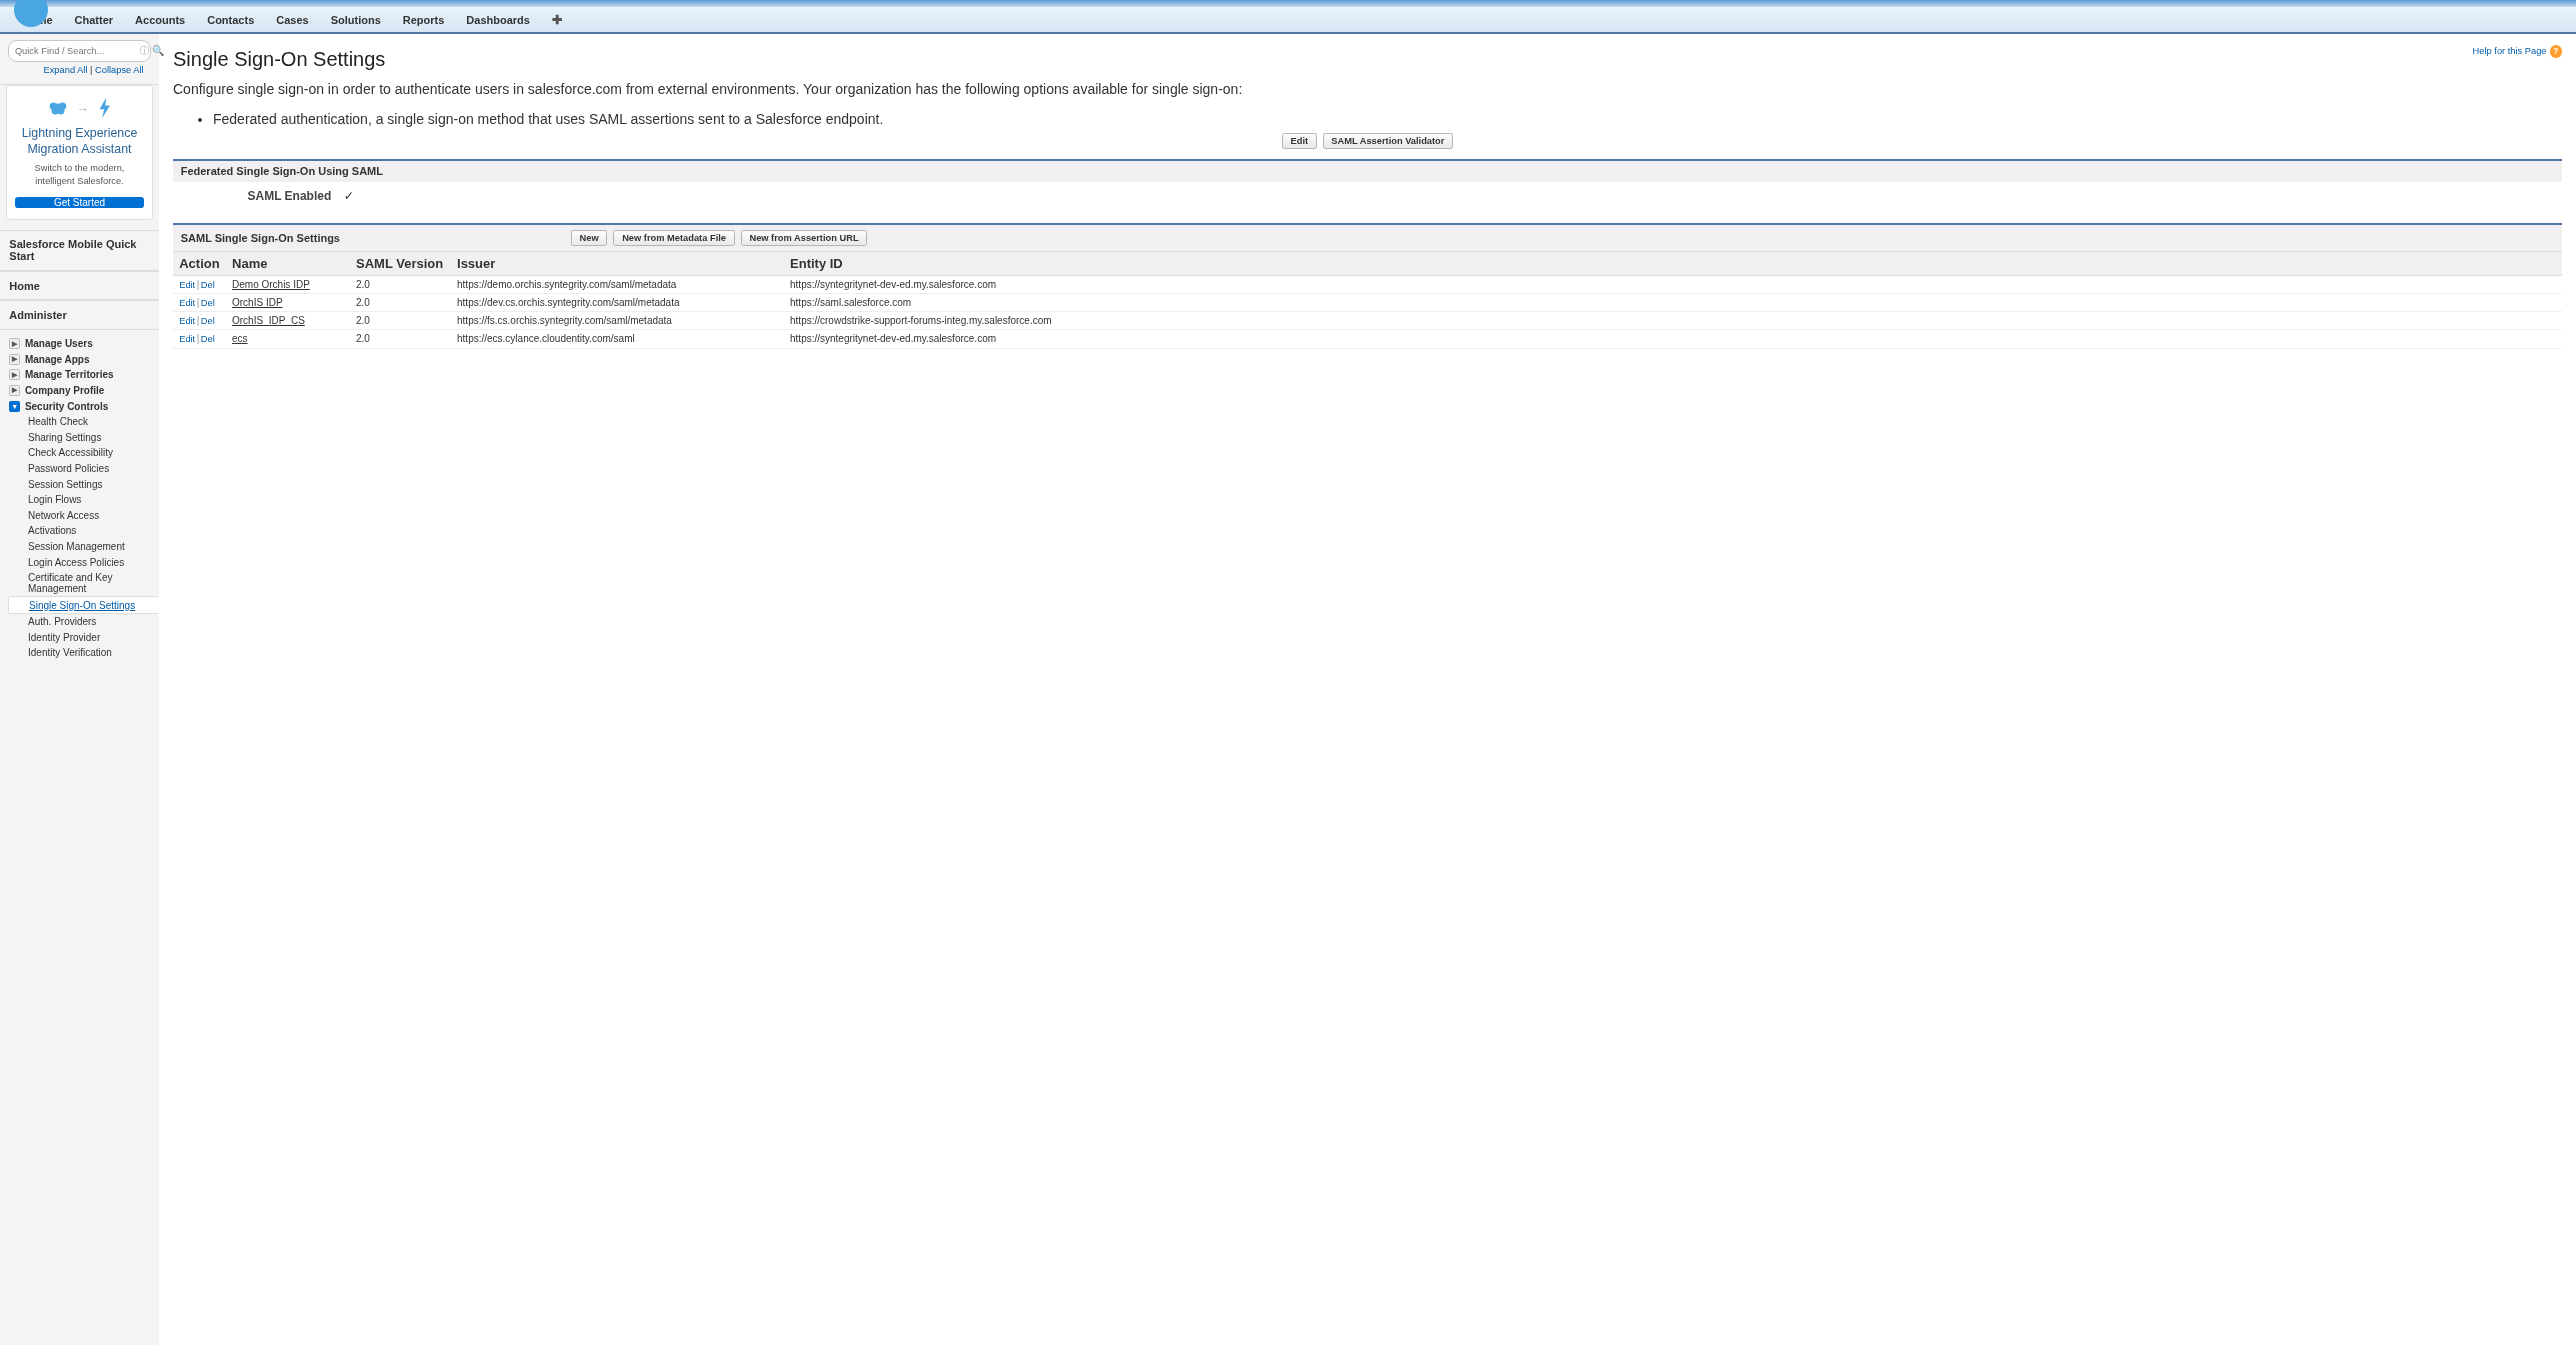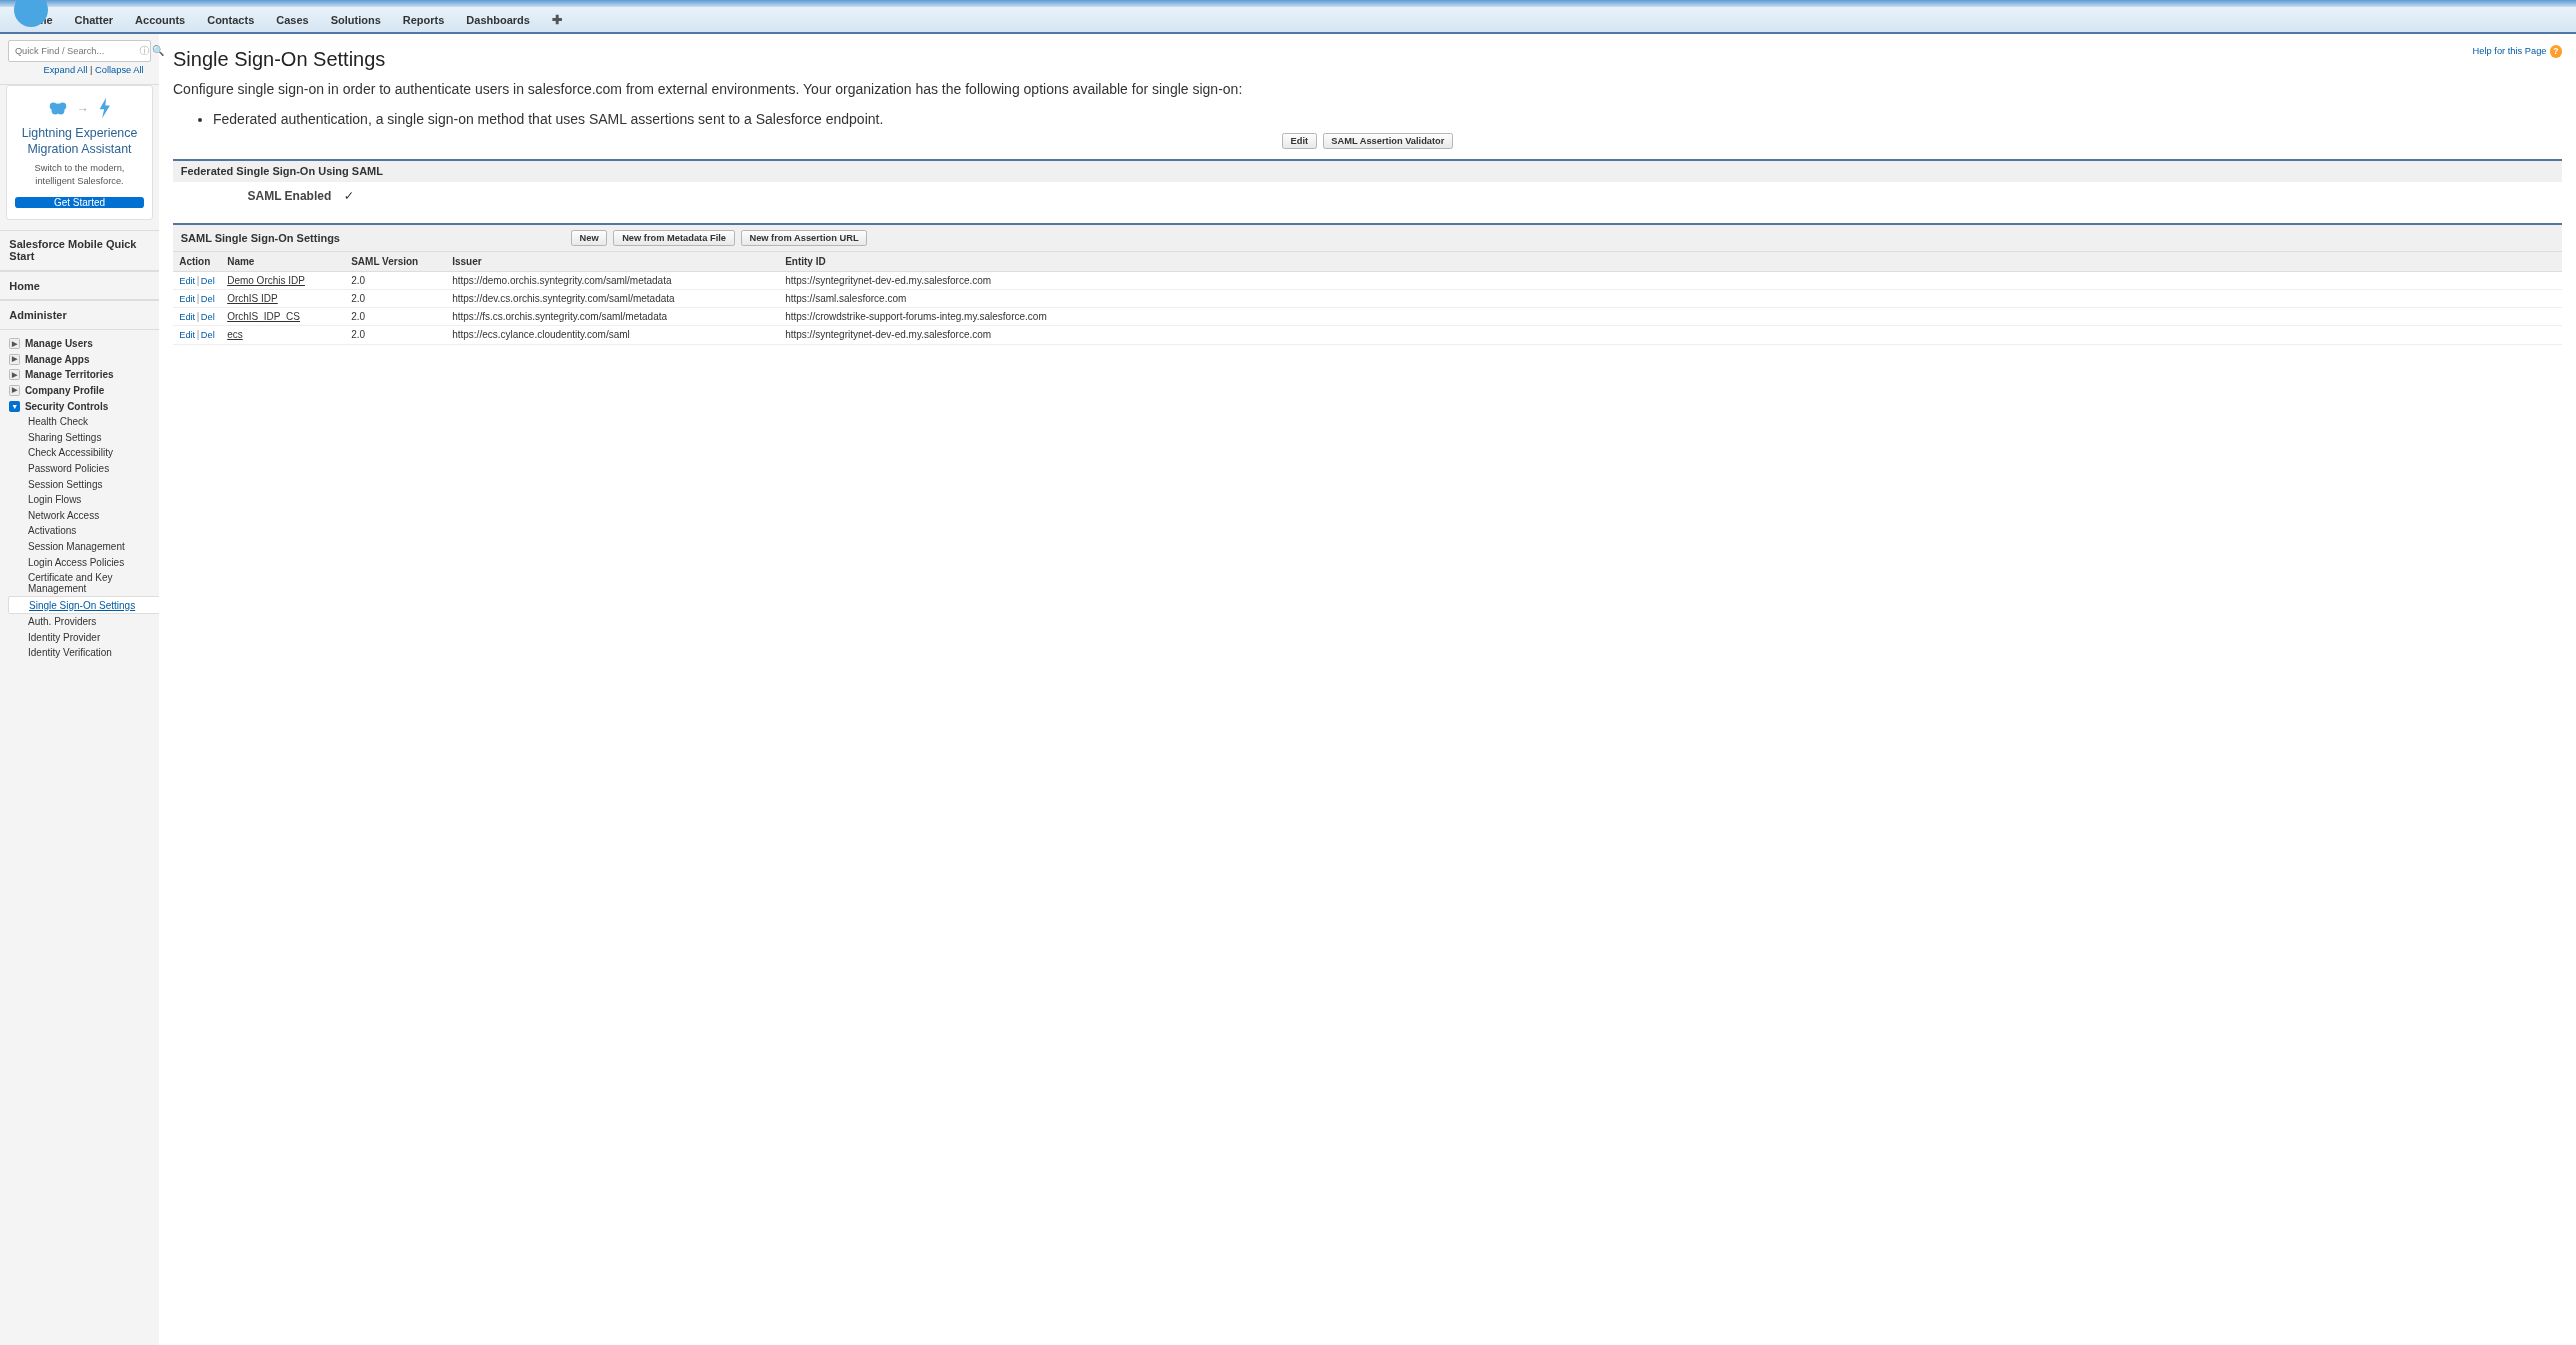--- a/index.html
+++ b/index.html
@@ -53,21 +53,21 @@
   }
   .search-wrap {
     padding: 6.2px 7.7px 3.1px 7.7px;
     border-bottom: 0.8px solid #ddd;
   }
   .search-box {
     display: flex;
     align-items: center;
     background: #fff;
     border: 0.8px solid #c8c8c8;
-    border-radius: 2px;
+    border-radius: 9px;
     padding: 1.5px 3.1px;
   }
   .search-box input {
     flex: 1;
     border: none;
     outline: none;
     font-size: 9.3px;
     padding: 3.1px;
     color: #888;
   }
@@ -176,21 +176,21 @@
   }
   .section-head .hd-btns { margin-left: 217px; }
   .field-row { display:flex; align-items:center; padding: 6.2px 7.7px; }
   .field-label { width: 163px; text-align:right; font-weight:bold; font-size:12px; color:#444; padding-right:12.4px; }
   .check { font-size: 12.4px; color:#333; }
   table.saml-table { width:100%; border-collapse: collapse; font-size:10px; }
   table.saml-table th {
     background: #f0f0f0;
     text-align: left;
     padding: 3.9px 6.2px;
-    font-size: 10px;
+    font-size: 13px;
     border-bottom: 0.8px solid #ddd;
     border-top: 0.8px solid #ddd;
     font-weight: bold;
   }
   table.saml-table td {
     padding: 3.1px 6.2px;
     border-bottom: 0.8px solid #eee;
   }
   table.saml-table td a.name { color:#333; text-decoration:underline; }
   .action-cell a { color:#015ba7; text-decoration:none; font-size:9.3px; }

